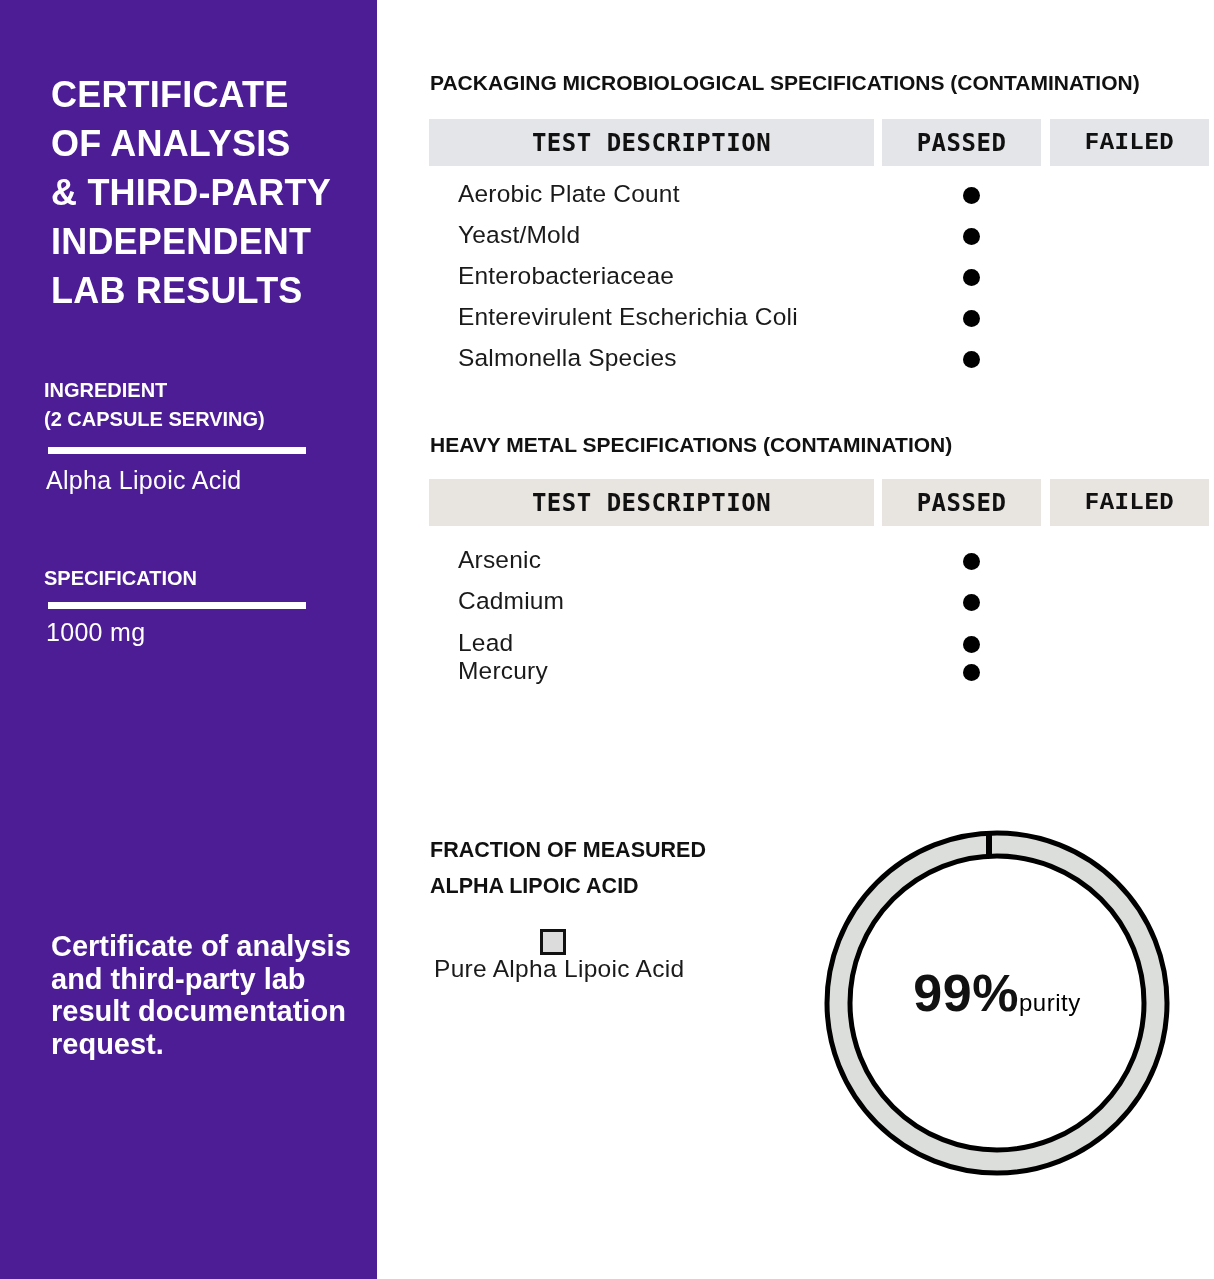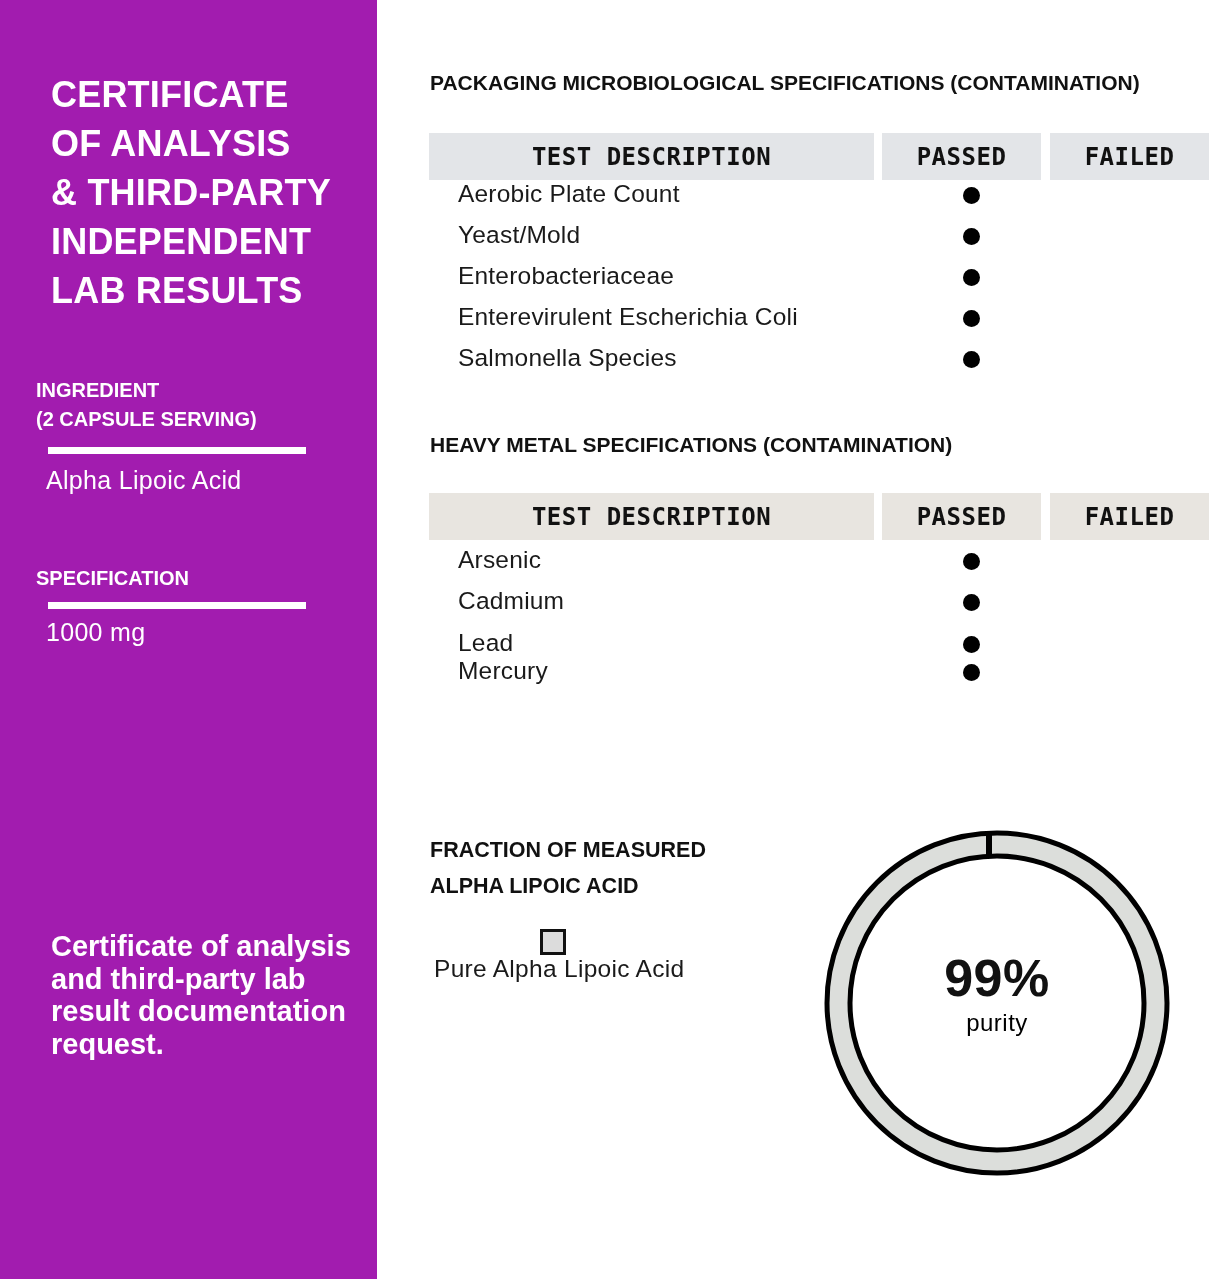--- a/index.html
+++ b/index.html
@@ -1,49 +1,49 @@
 <!DOCTYPE html>
 <html><head>
   <meta charset="utf-8">
   <style>
     * { box-sizing: border-box; margin: 0; padding: 0; }
     html, body { width: 1214px; height: 1279px; background: #ffffff; overflow: hidden; }
     body { position: relative; font-family: "Liberation Sans", "DejaVu Sans", sans-serif; color: #111; }
 
-    .sidebar { position: absolute; left: 0; top: 0; width: 377px; height: 1279px; background: #a21caf; color: #fff; }
+    .sidebar { position: absolute; left: 0; top: 0; width: 377px; height: 1279px; background: #4c1d95; color: #fff; }
     .sidebar .title { position: absolute; left: 51px; top: 70px; font-weight: 700; font-size: 36px; line-height: 49px; letter-spacing: 0.2px; }
     .sidebar .title div { white-space: nowrap; }
-    .sidebar .label { position: absolute; left: 36px; font-weight: 700; font-size: 20px; line-height: 29px; white-space: nowrap; }
+    .sidebar .label { position: absolute; left: 44px; font-weight: 700; font-size: 20px; line-height: 29px; white-space: nowrap; }
     .sidebar .rule { position: absolute; left: 48px; width: 258px; height: 7px; background: #fff; }
     .sidebar .value { position: absolute; left: 46px; font-size: 25px; font-weight: 400; white-space: nowrap; letter-spacing: 0.3px; }
     .sidebar .note { position: absolute; left: 51px; top: 930px; width: 290px; font-weight: 700; font-size: 29px; line-height: 32.5px; }
     .sidebar .note div { white-space: nowrap; }
 
     .section-title { position: absolute; left: 430px; font-weight: 700; font-size: 21px; white-space: nowrap; letter-spacing: 0px; color: #111; }
     .thead { position: absolute; left: 429px; height: 47px; }
-    .thead .th { position: absolute; top: 18px; height: 47px; display: flex; align-items: center; justify-content: center;
+    .thead .th { position: absolute; top: 4px; height: 47px; display: flex; align-items: center; justify-content: center;
                  font-family: "DejaVu Sans Mono", "Liberation Mono", monospace; font-weight: 700; font-size: 24px; letter-spacing: 0.5px; color: #111; }
     .cool .th { background: #e3e5e8; }
     .warm .th { background: #e8e5e0; }
     .th.desc { left: 0; width: 445px; }
     .th.pass { left: 453px; width: 159px; }
-    .th.fail { left: 621px; width: 159px; }
+    .th.fail { left: 621px; width: 159px; font-family: Liberation Mono, monospace; }
 
     .rows { position: absolute; left: 0; width: 1214px; }
     .row { position: absolute; left: 0; width: 1214px; height: 40px; margin-left: 12px; }
     .row .name { position: absolute; left: 446px; top: 0; font-size: 24.5px; line-height: 30px; color: #1a1a1a; white-space: nowrap; letter-spacing: 0.2px; }
     .row .dot { position: absolute; left: 951px; top: 8px; width: 17px; height: 17px; border-radius: 50%; background: #000; }
 
     .fraction-title { position: absolute; left: 430px; top: 832px; font-weight: 700; font-size: 21.5px; line-height: 36px; white-space: nowrap; }
     .legend { position: absolute; left: 434px; top: 929px; display: flex; align-items: center; flex-direction: column; }
     .legend .swatch { width: 26px; height: 26px; border: 3px solid #111; background: #dcdcdc; margin-right: 12px; }
     .legend .text { font-size: 24.5px; color: #1a1a1a; white-space: nowrap; letter-spacing: 0.3px; }
 
     .donut { position: absolute; left: 804px; top: 810px; width: 386px; height: 386px; }
-    .donut .center { position: absolute; left: 0; top: 0; width: 386px; height: 386px; display: flex; flex-direction: column; align-items: center; justify-content: center; }
+    .donut .center { position: absolute; left: 0; top: 0; width: 386px; height: 386px; display: flex; flex-direction: row; align-items: center; justify-content: center; }
     .donut .pct { font-weight: 700; font-size: 52px; color: #111; margin-top: -20px; line-height: 60px; letter-spacing: 0.5px; }
     .donut .sub { font-size: 24px; color: #000000; line-height: 30px; letter-spacing: 0.5px; }
   </style>
 </head>
 <body>
 
 <aside class="sidebar">
   <div class="title">
     <div>CERTIFICATE</div>
     <div>OF ANALYSIS</div>

